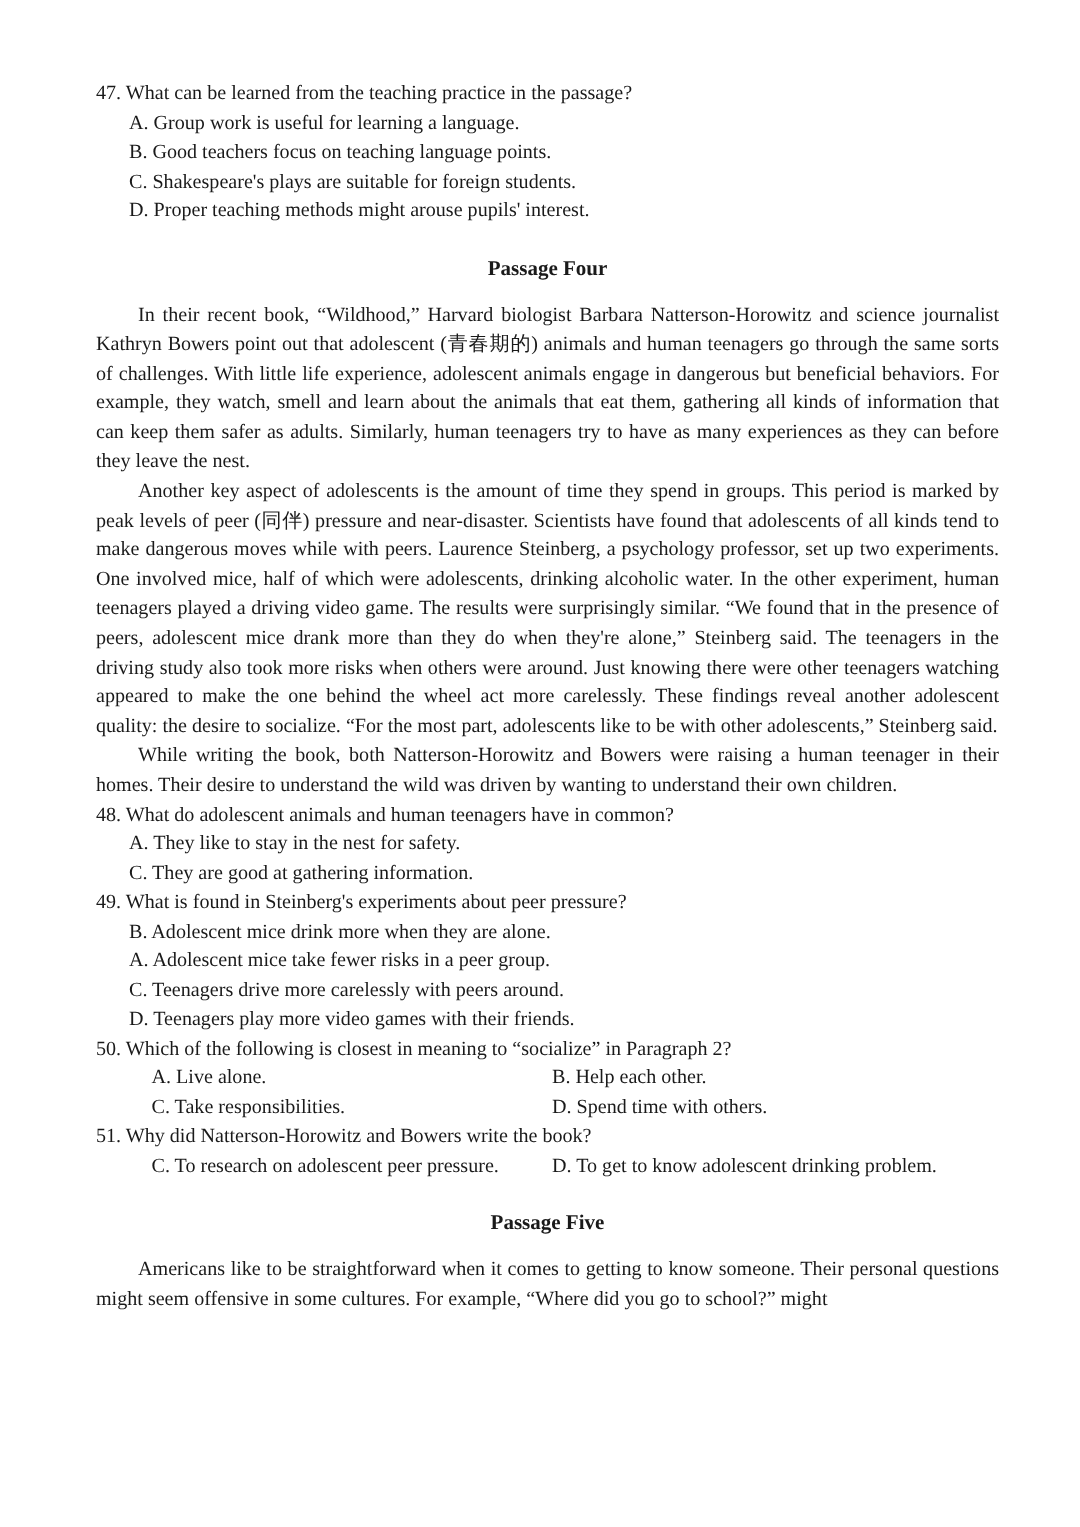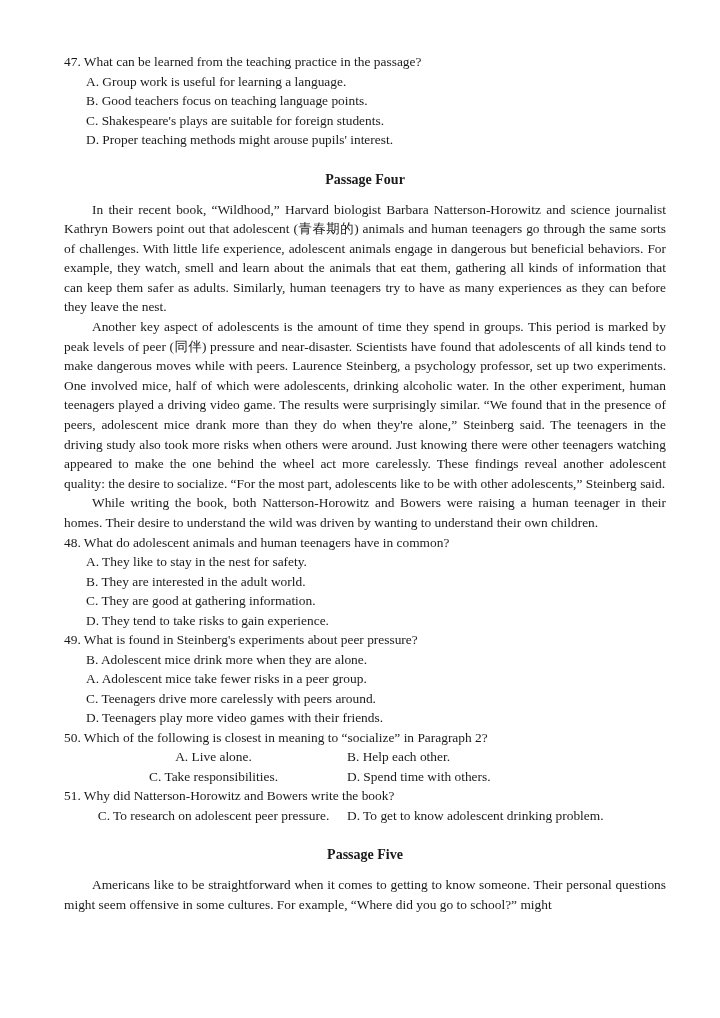--- a/index.html
+++ b/index.html
@@ -4,21 +4,21 @@
 <style>
   html, body { margin: 0; padding: 0; background: #ffffff; }
   body {
     width: 720px; height: 1018px; overflow: hidden; position: relative;
     font-family: "Liberation Serif", "DejaVu Serif", serif;
     color: #1a1a1a; font-size: 13.4px;
   }
   .page { position: absolute; left: 64px; top: 52px; width: 602px; }
   .q { line-height: 19.5px; margin: 0; }
   .opt { line-height: 19.5px; margin: 0 0 0 22px; }
-  .opt-row { display: flex; line-height: 19.5px; margin-left: 16px; text-align: center; }
+  .opt-row { display: flex; line-height: 19.5px; margin-left: 37px; }
   .opt-row .col { width: 267px; }
   .title { text-align: center; font-weight: bold; font-size: 14px; line-height: 20px; margin: 20px 0 10px 0; }
   .para { text-indent: 28px; text-align: justify; line-height: 19.6px; margin: 0; }
   .para-block { margin-bottom: 0; }
   .ul { }
 </style>
 </head>
 <body>
 
 <div class="page">
@@ -35,23 +35,21 @@
 
   <div class="para-block">
     <p class="para">In their recent book, “Wildhood,” Harvard biologist Barbara Natterson-Horowitz and science journalist Kathryn Bowers point out that adolescent (青春期的) animals and human teenagers go through the same sorts of challenges. With little life experience, adolescent animals engage in dangerous but beneficial behaviors. For example, they watch, smell and learn about the animals that eat them, gathering all kinds of information that can keep them safer as adults. Similarly, human teenagers try to have as many experiences as they can before they leave the nest.</p>
     <p class="para"><span>Another key aspect of adolescents is the amount of time they spend in groups. This period is marked by peak levels of peer (同伴) pressure and near-disaster. Scientists have found that adolescents of all kinds tend to make dangerous moves while with peers. Laurence Steinberg, a psychology professor, set up two experiments. One involved mice, half of which were adolescents, drinking alcoholic water. In the other experiment, human teenagers played a driving video game. The results were surprisingly similar. “We found that in the presence of peers, adolescent mice drank more than they do when they're alone,” Steinberg said. The teenagers in the driving study also took more risks when others were around. Just knowing there were other teenagers watching appeared to make the one behind the wheel act more carelessly. These findings reveal another adolescent quality: the desire to </span><span class="ul">socialize</span><span>. “For the most part, adolescents like to be with other adolescents,” Steinberg said.</span></p>
     <p class="para">While writing the book, both Natterson-Horowitz and Bowers were raising a human teenager in their homes. Their desire to understand the wild was driven by wanting to understand their own children.</p>
   </div>
 
   <div>
     <p class="q">48. What do adolescent animals and human teenagers have in common?</p>
     <p class="opt">A. They like to stay in the nest for safety.</p>
-    <p class="opt">B. They are interested in the adult world.</p>
     <p class="opt">C. They are good at gathering information.</p>
-    <p class="opt">D. They tend to take risks to gain experience.</p>
   </div>
 
   <div>
     <p class="q">49. What is found in Steinberg's experiments about peer pressure?</p>
     <p class="opt">B. Adolescent mice drink more when they are alone.</p>
     <p class="opt">A. Adolescent mice take fewer risks in a peer group.</p>
     <p class="opt">C. Teenagers drive more carelessly with peers around.</p>
     <p class="opt">D. Teenagers play more video games with their friends.</p>
   </div>
 

